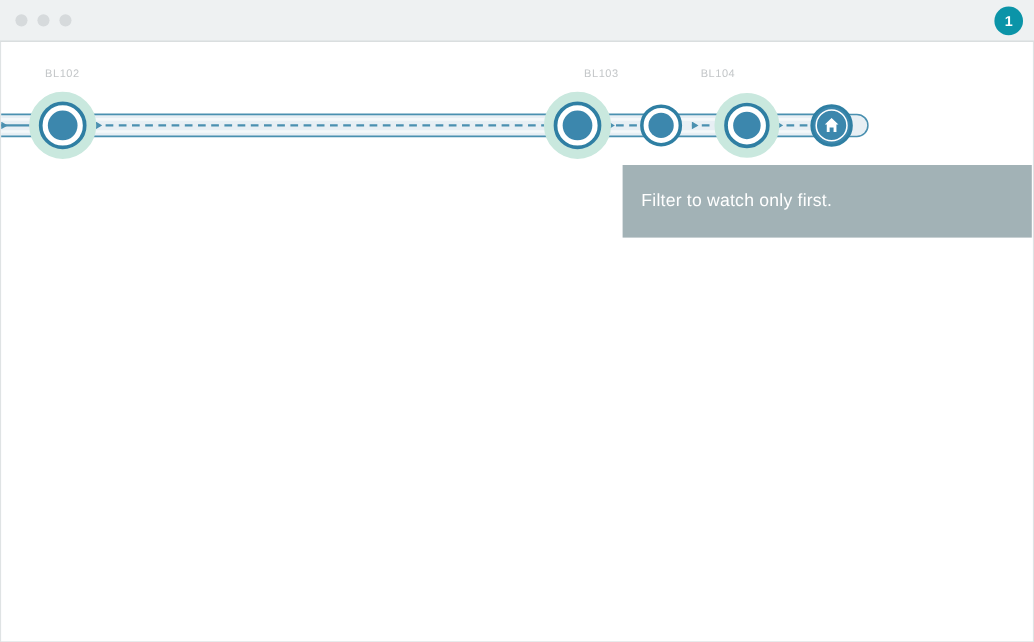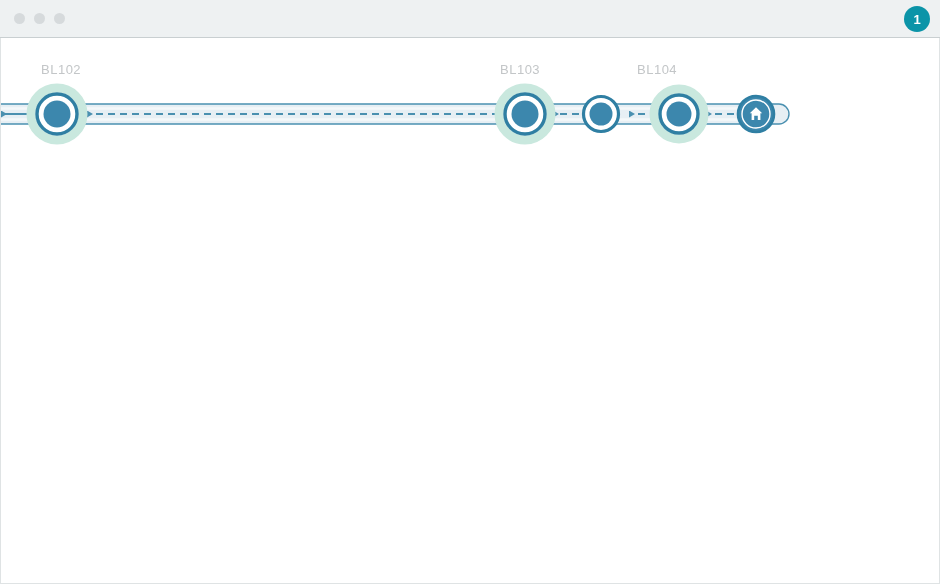--- a/index.html
+++ b/index.html
@@ -79,21 +79,21 @@
     overflow: hidden;
   }
   .flow-svg {
     position: absolute;
     left: 0;
     top: 0;
   }
 
   .node-label {
     position: absolute;
-    font-size: 13px;
+    font-size: 10px;
     color: #c3c6c8;
     letter-spacing: 0.5px;
     white-space: nowrap;
   }
 
   
   .tooltip-panel {
     position: absolute;
     left: 565px;
     top: 112px;
@@ -181,18 +181,21 @@
       <g>
         <circle cx="755" cy="76" r="18" fill="#3c87ad" stroke="#2f7fa3" stroke-width="2.6"></circle>
         <circle cx="755" cy="76" r="14" fill="none" stroke="#ffffff" stroke-width="1.4"></circle>
         <circle cx="755" cy="76" r="12.2" fill="#3c87ad"></circle>
 
         <path d="M 755 69.2 L 761.2 75.2 L 759.4 75.2 L 759.4 82 L 756.8 82 L 756.8 77.8 L 753.2 77.8 L 753.2 82 L 750.6 82 L 750.6 75.2 L 748.8 75.2 Z" fill="#ffffff"></path>
       </g>
     </svg>
 
     <div class="node-label" style="left:40px;  top:24px;">BL102</div>
-    <div class="node-label" style="left:499px; top:24px;">BL103</div>
+    <div class="node-label" style="left:530px; top:24px;">BL103</div>
     <div class="node-label" style="left:636px; top:24px;">BL104</div>
 
+    <div class="tooltip-panel">
+      <span class="tooltip-text">Filter to watch only first.</span>
+    </div>
 
   </div>
 </div>
 
 </body></html>

